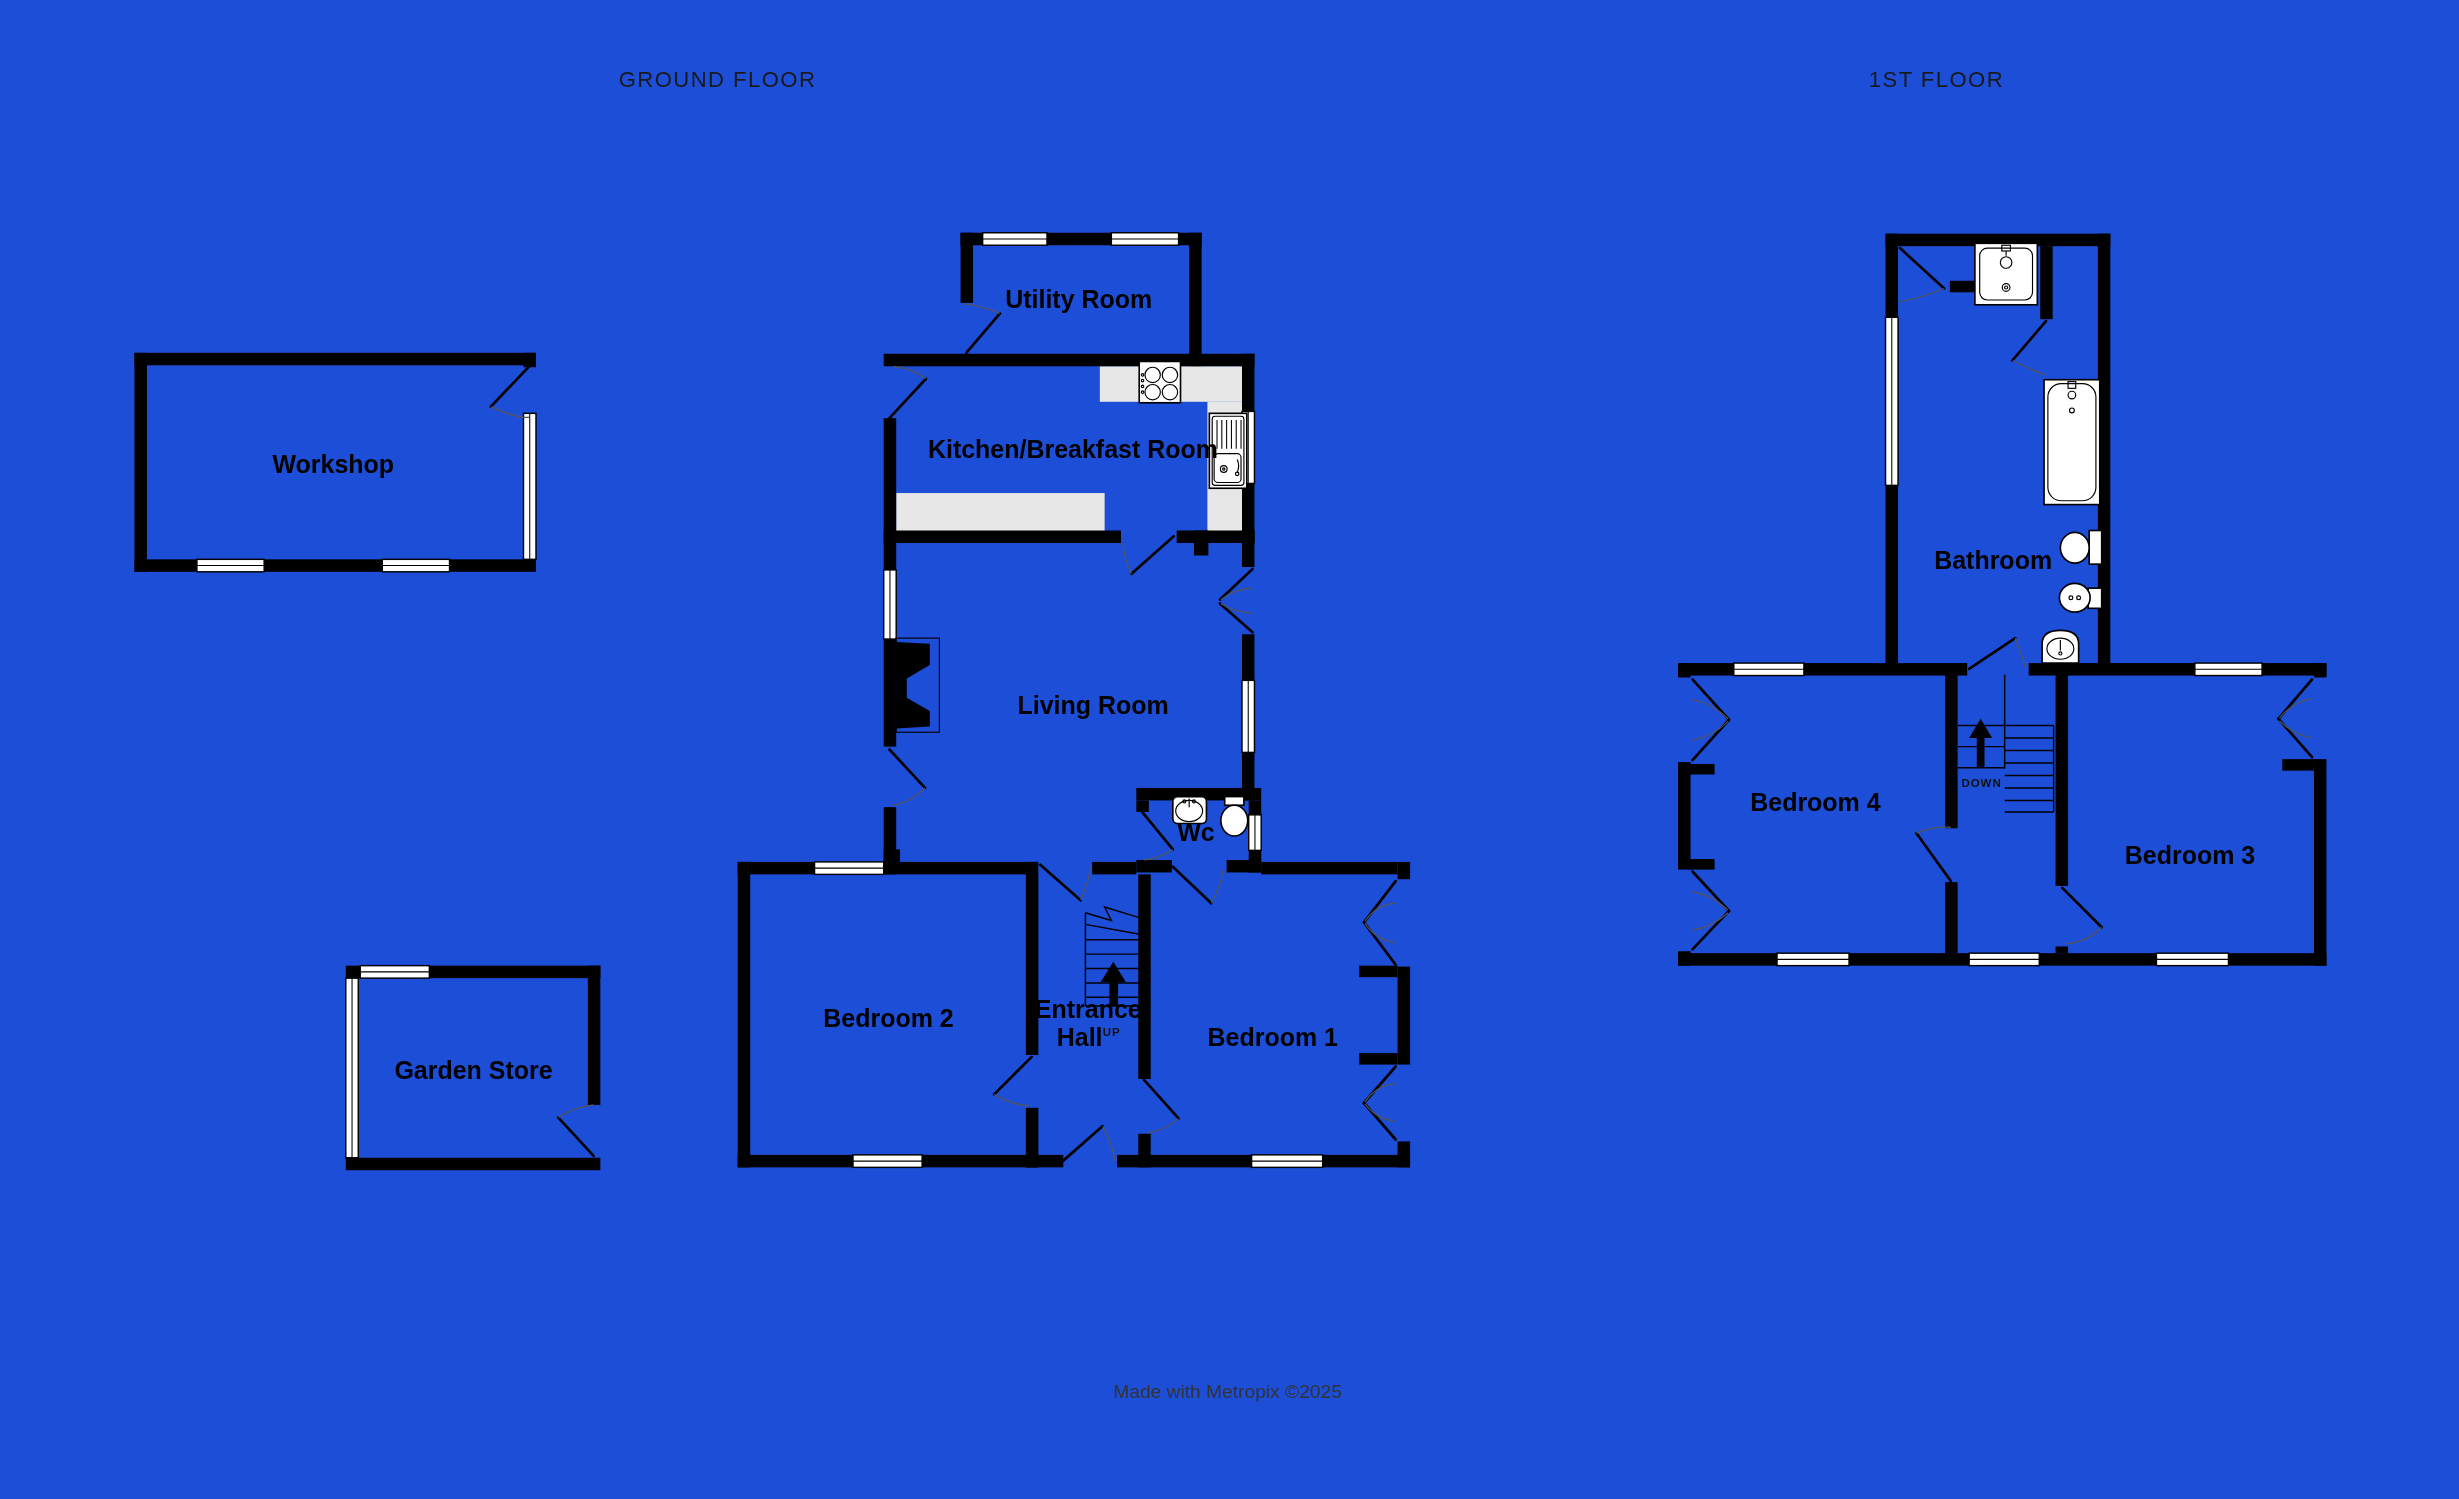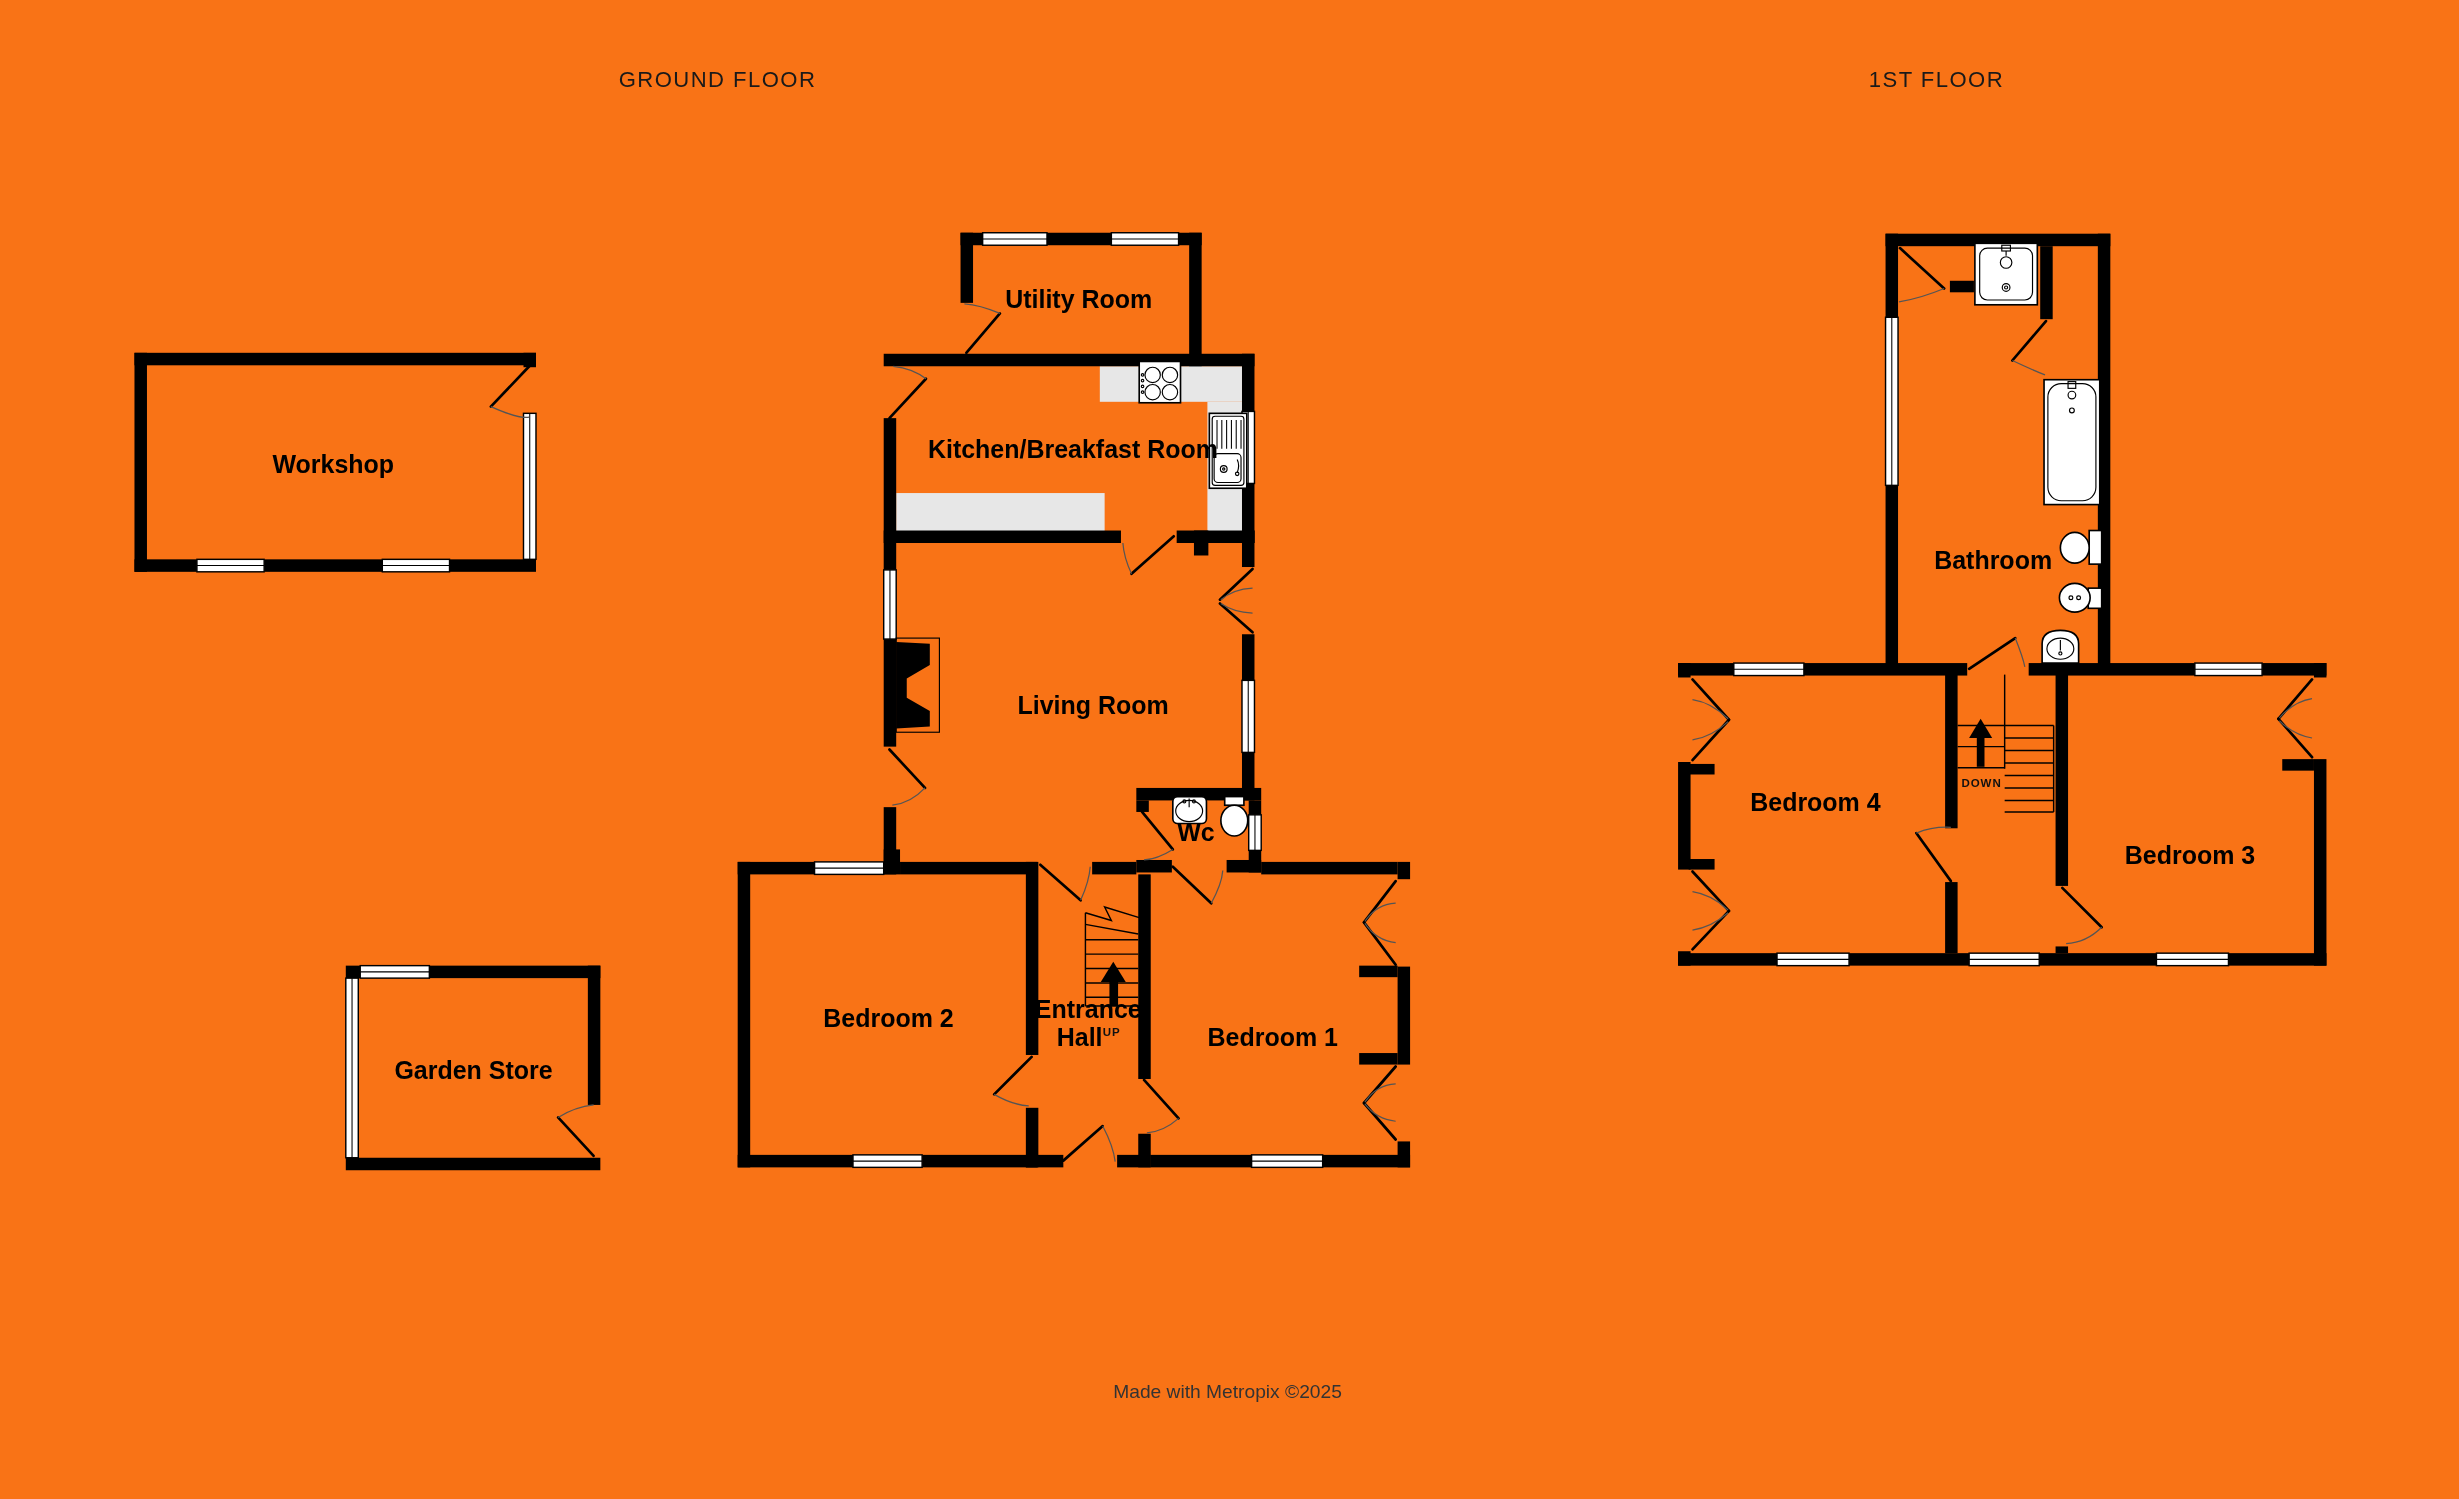--- a/index.html
+++ b/index.html
@@ -1,16 +1,16 @@
 <!DOCTYPE html>
 <html><head>
 <meta charset="utf-8">
 <style>
   html,body{margin:0;padding:0;background:#fff;}
-  .page{position:relative;width:2459px;height:1500px;background:#f97316;overflow:hidden;
+  .page{position:relative;width:2459px;height:1500px;background:#1d4ed8;overflow:hidden;
         font-family:"Liberation Sans",sans-serif;}
   svg text{font-family:"Liberation Sans",sans-serif;}
   .wall{fill:#000;}
   .stub{fill:#000;}
   .win{fill:#fff;stroke:#000;stroke-width:1.5;}
   .winline{stroke:#000;stroke-width:1.1;fill:none;}
   .door{stroke:#000;stroke-width:2.8;fill:none;stroke-linecap:round;}
   .arc{stroke:#555;stroke-width:1.3;fill:none;}
   .counter{fill:#e7e7e7;}
   .fix{fill:#fff;stroke:#000;stroke-width:1.7;}

